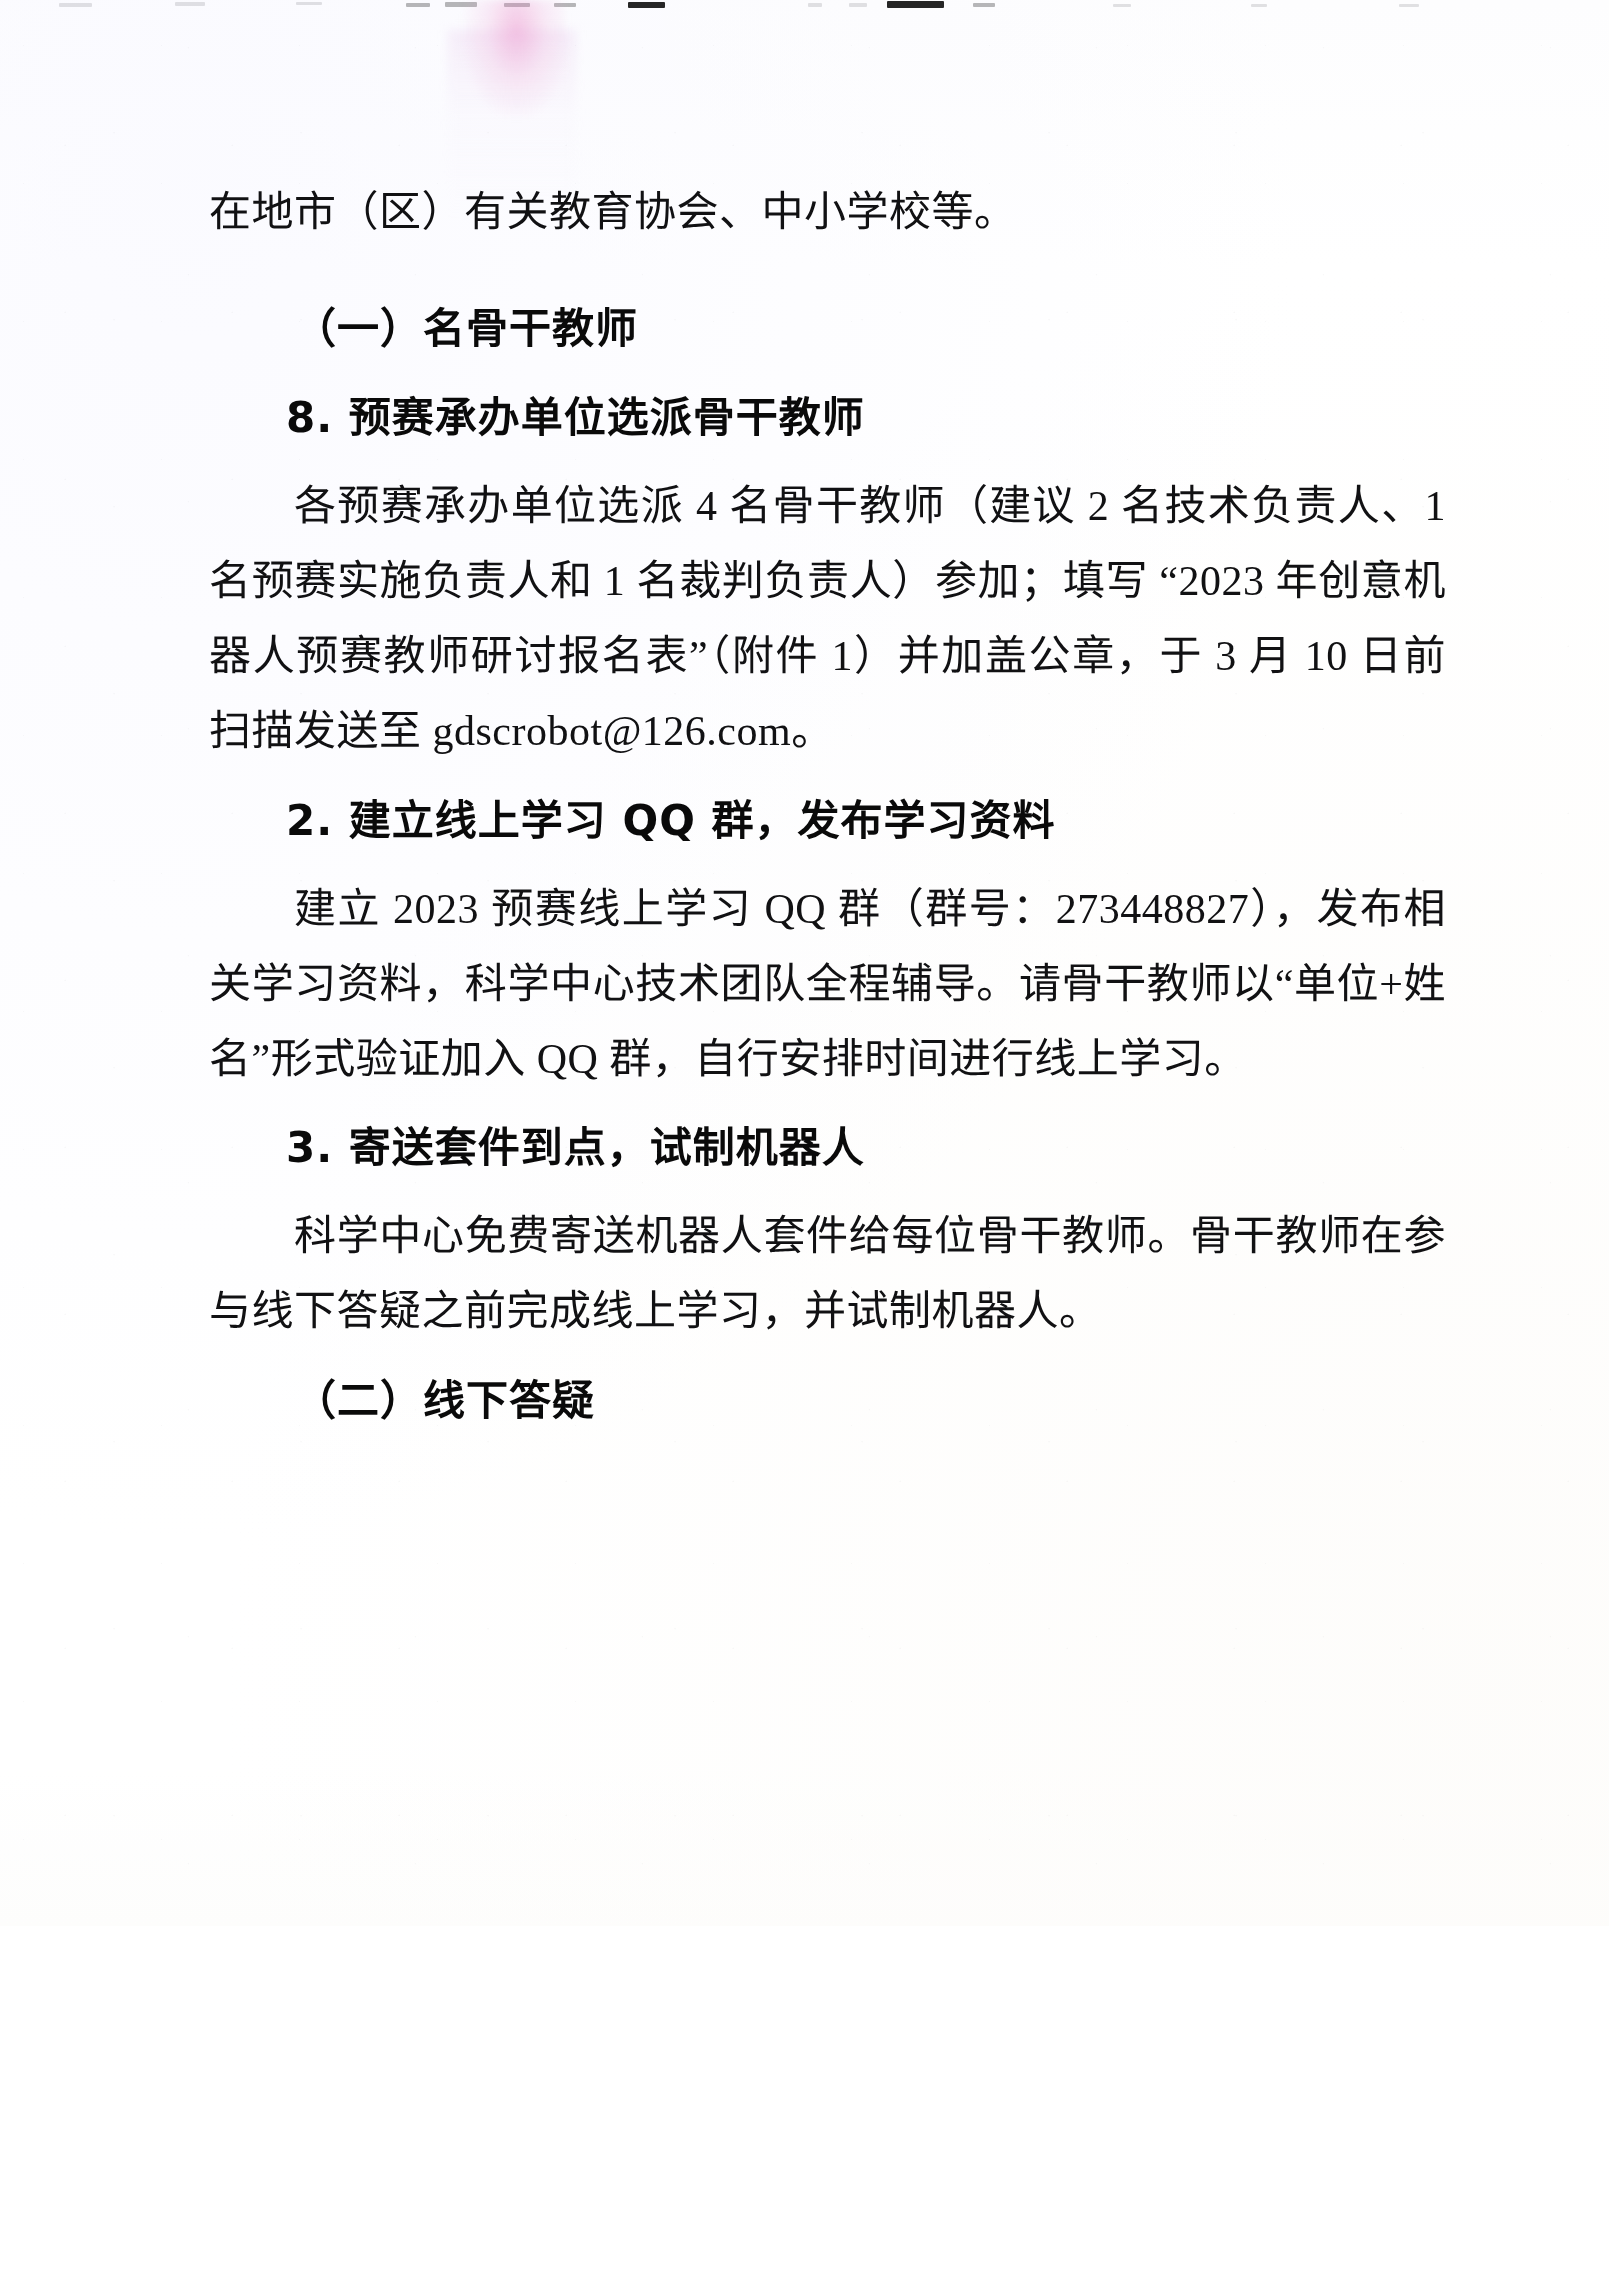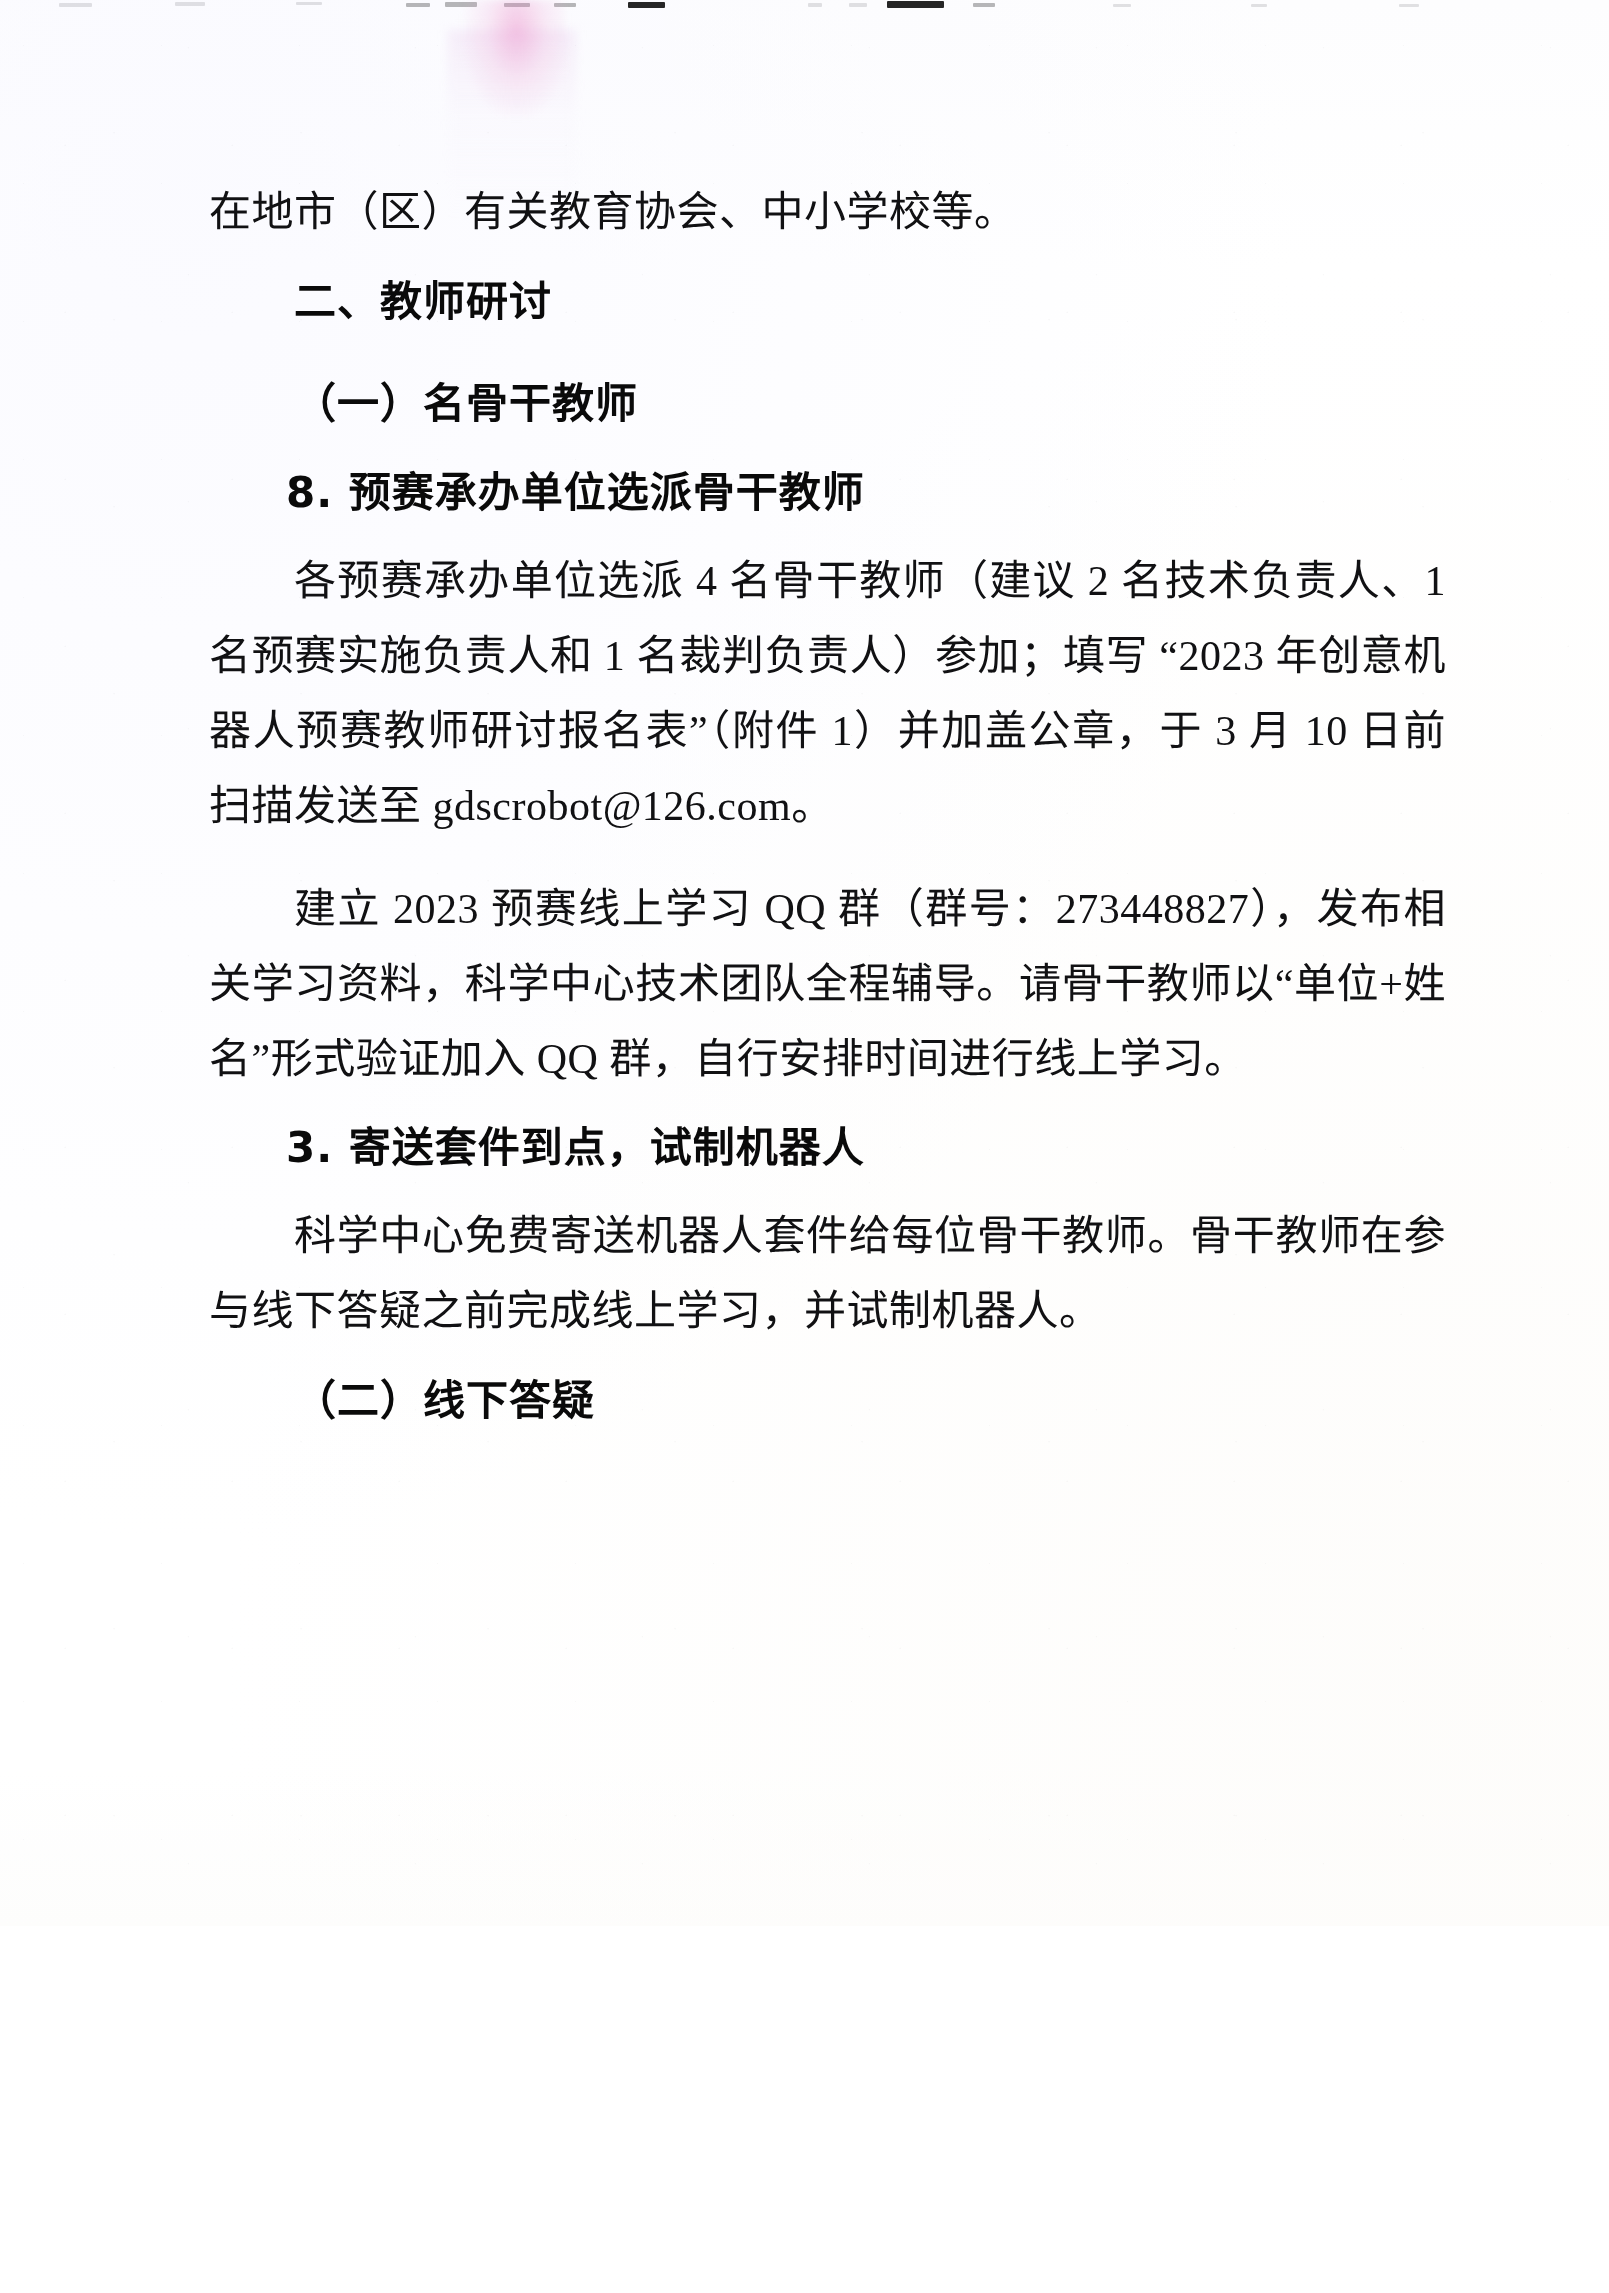--- a/index.html
+++ b/index.html
@@ -164,39 +164,39 @@
   </div>
   <div class="artifact-smudge2"></div>
   <div class="artifact-smudge"></div>
 
   <div class="doc-body">
 
     <p class="para">在地市（区）有关教育协会、中小学校等。</p>
 
     <div class="spacer-sm"></div>
 
-    <h2 class="heading">二、教师研讨</h2>
 
     <div class="spacer-sm"></div>
 
 
     <div class="spacer-sm"></div>
 
     <h3 class="heading lvl2">（一）名骨干教师</h3>
 
     <div class="spacer-sm"></div>
 
     <h4 class="heading lvl3">8. 预赛承办单位选派骨干教师</h4>
 
     <div class="spacer-sm"></div>
 
     <p class="para indent">各预赛承办单位选派 4 名骨干教师（建议 2 名技术负责人、1 名预赛实施负责人和 1 名裁判负责人）参加；填写 “2023 年创意机器人预赛教师研讨报名表”（附件 1）并加盖公章，于 3 月 10 日前扫描发送至 gdscrobot@126.com。</p>
 
     <div class="spacer-sm"></div>
 
+    <h4 class="heading lvl3">2. 建立线上学习 QQ 群，发布学习资料</h4>
 
     <div class="spacer-sm"></div>
 
     <p class="para indent">建立 2023 预赛线上学习 QQ 群（群号：273448827），发布相关学习资料，科学中心技术团队全程辅导。请骨干教师以“单位+姓名”形式验证加入 QQ 群，自行安排时间进行线上学习。</p>
 
     <div class="spacer-sm"></div>
 
     <h4 class="heading lvl3">3. 寄送套件到点，试制机器人</h4>
 
     <div class="spacer-sm"></div>

